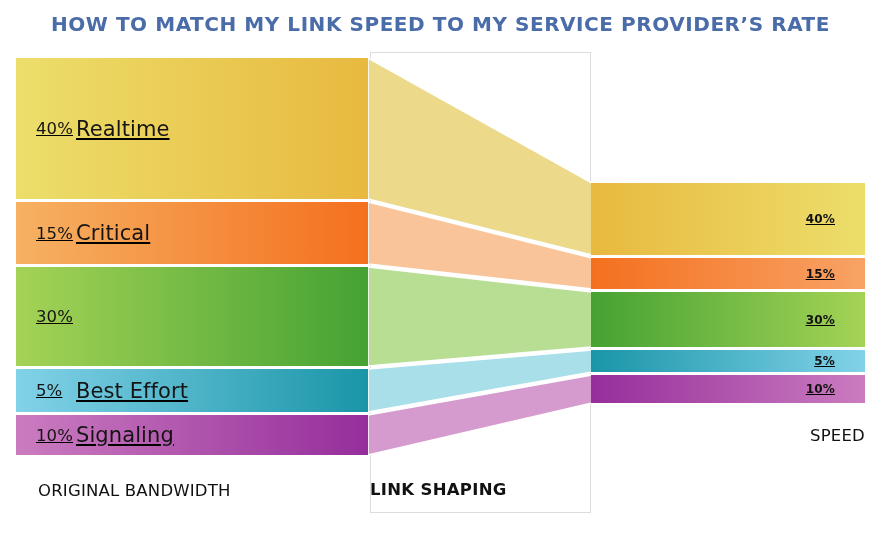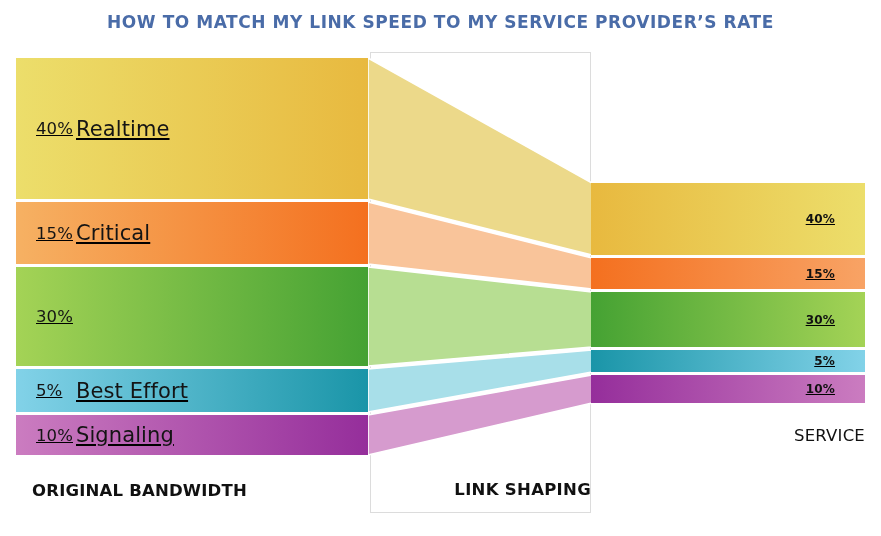--- a/index.html
+++ b/index.html
@@ -9,39 +9,39 @@
     font-family:"DejaVu Sans","Liberation Sans",sans-serif;
     overflow:hidden;
     position:relative;
   }
   #stage{position:absolute;left:0;top:0;width:881px;height:536px;}
 
   
   #title{
     position:absolute;left:0;top:12px;width:881px;
     text-align:center;
-    font-size:17px;font-weight:bold;
+    font-size:20px;font-weight:bold;
     letter-spacing:0.55px;
     color:#4a6ca8;
     white-space:nowrap;
   }
 
   
   #shaping-panel{
     position:absolute;
     left:370px;top:52px;width:221px;height:461px;
     border:1px solid #dcdcdc;
     box-sizing:border-box;
     background:transparent;
     z-index:1;
   }
   #shaping-caption{
     position:absolute;
     left:370px;top:480px;width:221px;
-    text-align:right;
+    text-align:left;
     font-size:16.5px;font-weight:bold;
     color:#111;
     letter-spacing:0.3px;
     z-index:6;
   }
 
   
   #ribbons{position:absolute;left:0;top:0;width:881px;height:536px;z-index:2;}
 
   
@@ -77,25 +77,24 @@
   .rpct{
     font-size:12px;
     font-weight:bold;
     color:#111;
     margin-right:30px;
     letter-spacing:0.2px;
   }
 
   
   #orig-caption{
-    position:absolute;left:32px;top:481px;
+    position:absolute;left:38px;top:481px;
     font-size:16.5px;color:#111;
     letter-spacing:0.2px;
     z-index:6;
-    font-weight:bold;
   }
   #shaped-caption{
     position:absolute;right:16px;top:424px;
     width:240px;
     text-align:right;
     font-size:16.5px;color:#111;
     line-height:23px;
     letter-spacing:0.2px;
     z-index:6;
   }
@@ -154,16 +153,16 @@
       <div class="bar bar-right" style="top: 350px; height: 22px; background: linear-gradient(to right, rgb(26, 149, 168) 0%, rgb(130, 210, 232) 100%);">
         <span class="rpct">5%</span>
       </div>
       <div class="bar bar-right" style="top: 375px; height: 28px; background: linear-gradient(to right, rgb(149, 46, 155) 0%, rgb(203, 124, 192) 100%);">
         <span class="rpct">10%</span>
       </div>
     </div>
 
   <div id="orig-caption">ORIGINAL BANDWIDTH</div>
   <div id="shaped-caption">
-    <span class="cap-line">SERVICE</span>
+    <span class="cap-line">SPEED</span>
   </div>
 
 </div>
 
 </body></html>

